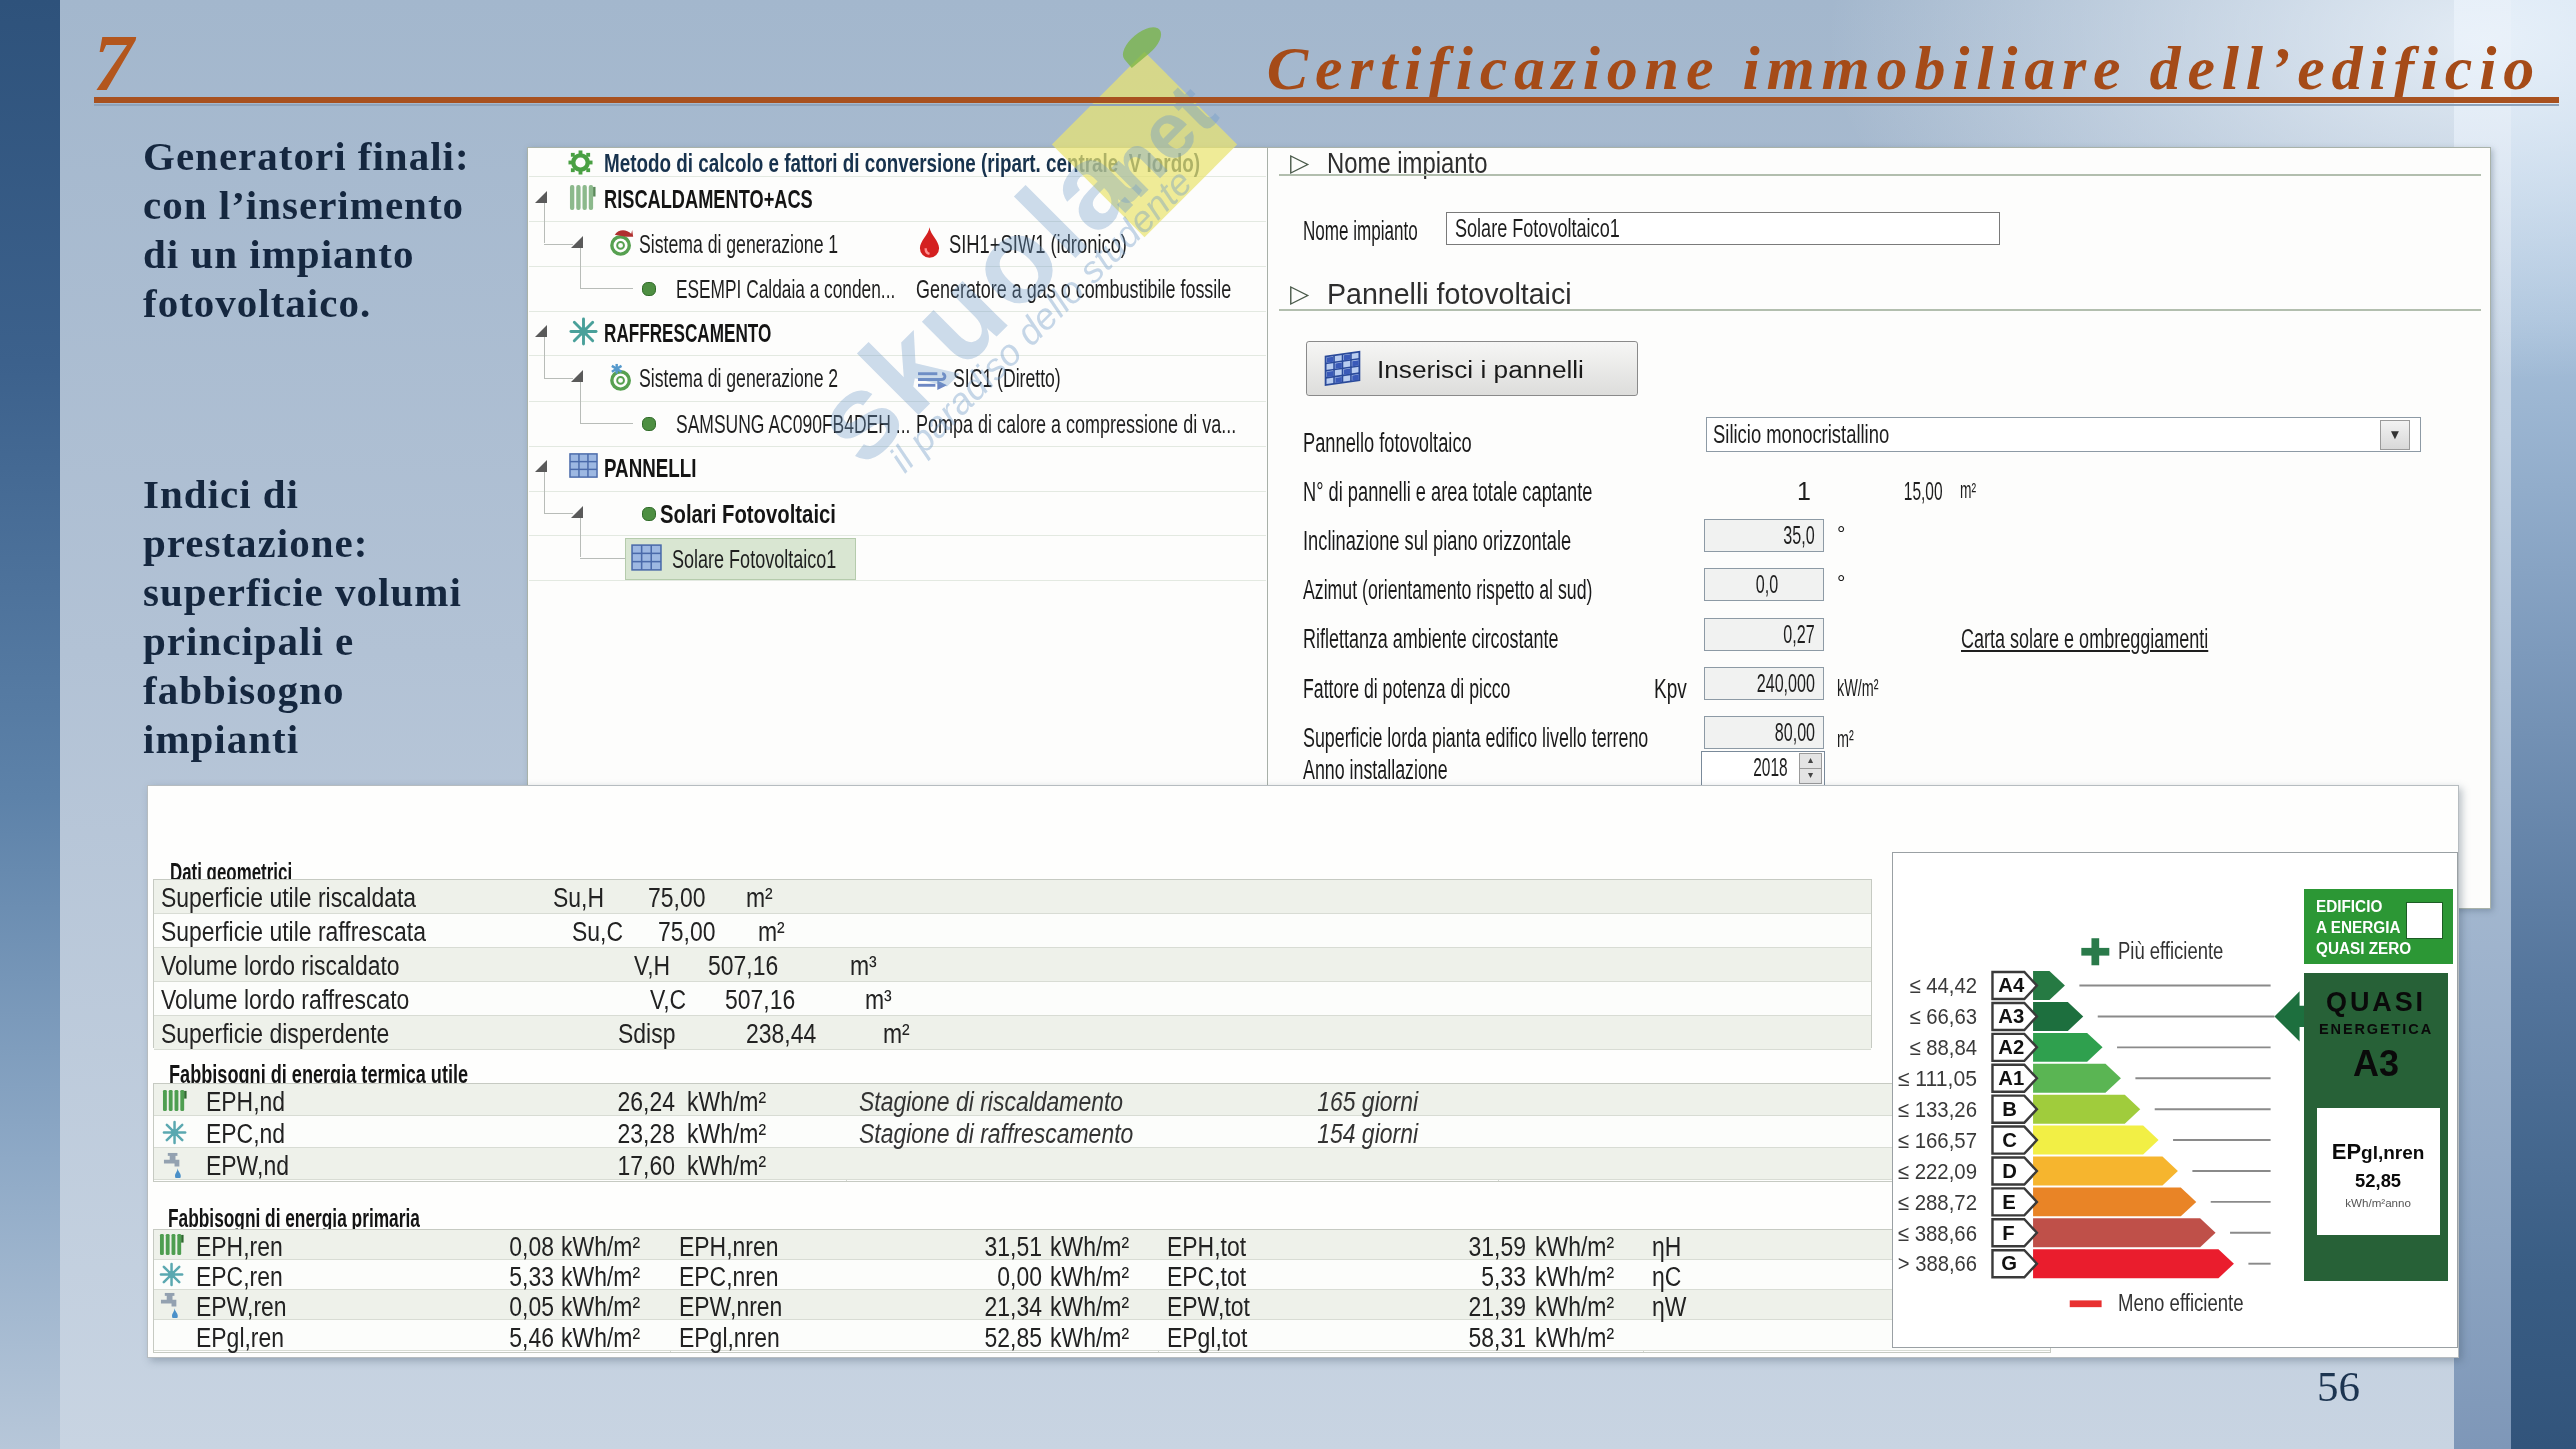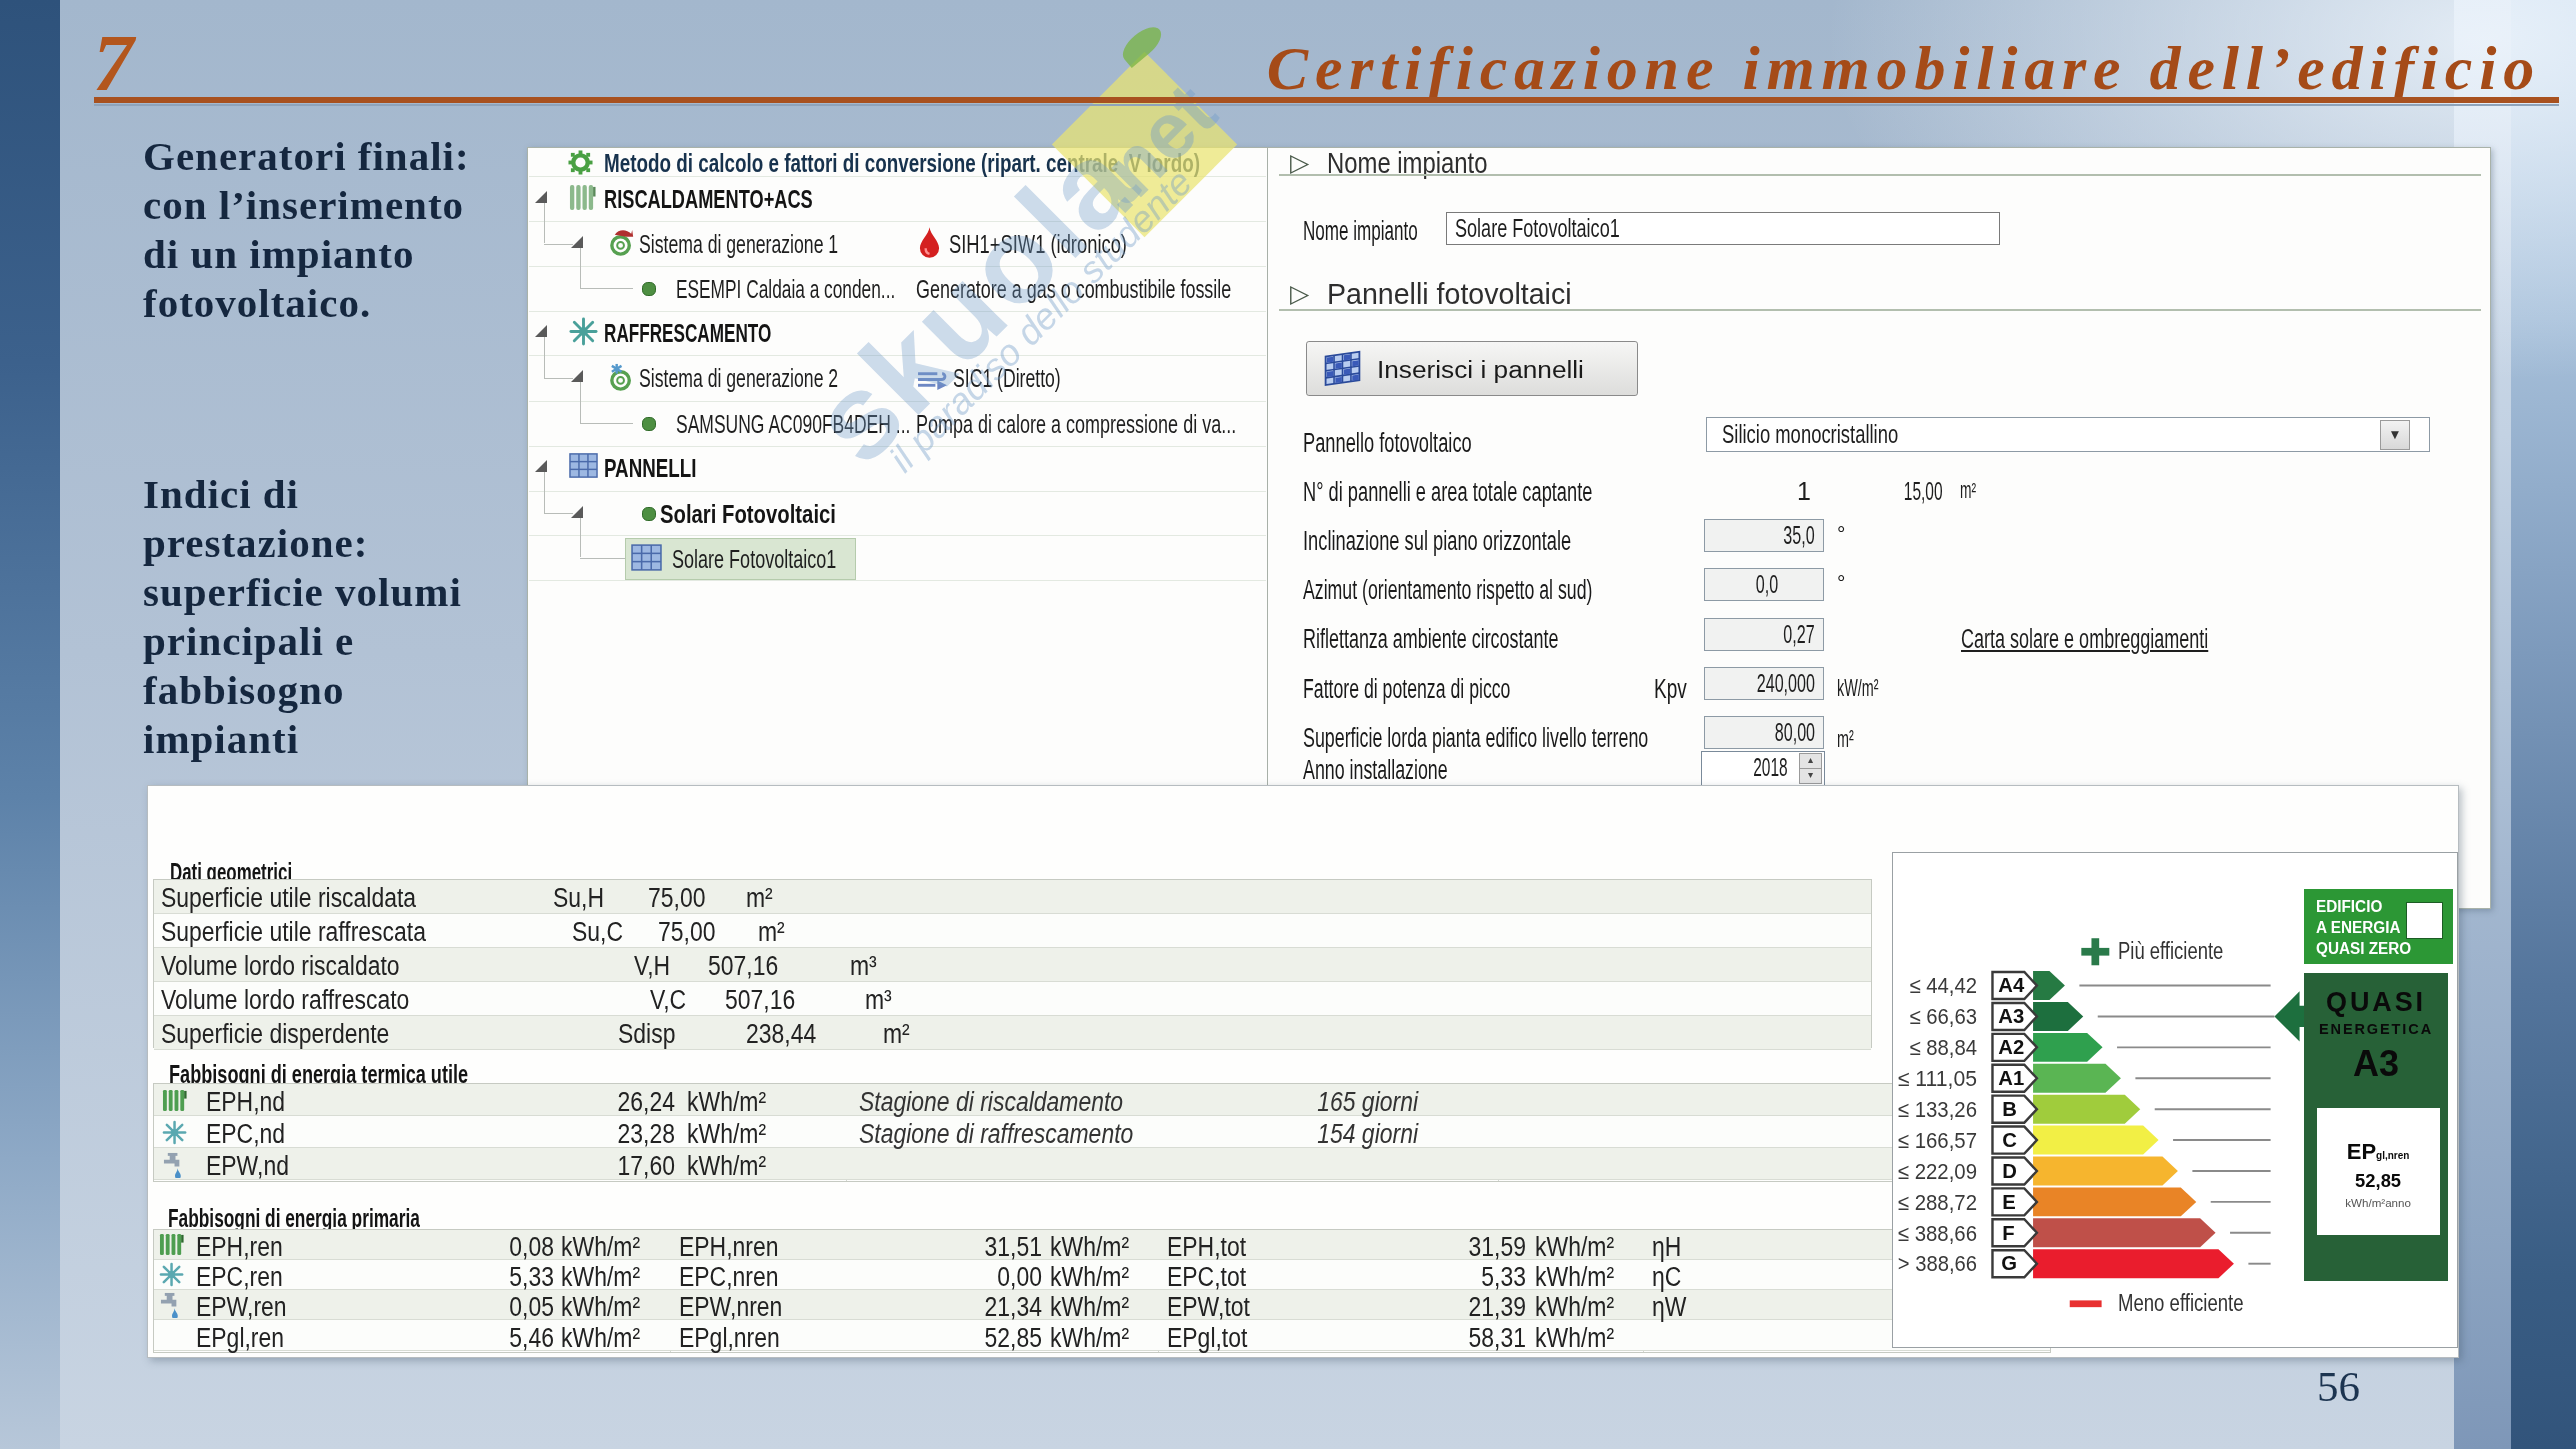--- a/index.html
+++ b/index.html
@@ -224,21 +224,21 @@
           <rect x="16" y="18" width="5" height="4"></rect>
           <rect x="22.5" y="12.5" width="5" height="4"></rect>
           <rect x="9.5" y="23.5" width="5" height="4"></rect>
           <rect x="22.5" y="23.5" width="5" height="4"></rect>
         </g>
       </g>
     </svg>
   <div class="abs fm2" style="left:849px;top:209px;transform:scaleX(1.14);transform-origin:0 50%;">Inserisci i pannelli</div>
 
   <div class="abs lbl" style="left:775px;top:280px;transform:scaleX(0.677);transform-origin:0 50%;">Pannello fotovoltaico</div>
-  <div class="abs" style="left:1178px;top:269px;width:707px;height:33px;background:#fff;border:1px solid #8d9aa5;font-size:26px;padding-left:15px;line-height:33px;"><span class="sq" style="transform:scaleX(0.709);">Silicio monocristallino</span></div>
+  <div class="abs" style="left:1178px;top:269px;width:707px;height:33px;background:#fff;border:1px solid #8d9aa5;font-size:26px;padding-left:6px;line-height:33px;"><span class="sq" style="transform:scaleX(0.709);">Silicio monocristallino</span></div>
   <div class="abs" style="left:1852px;top:272px;width:28px;height:28px;background:linear-gradient(180deg,#f2f2f2,#d8d8d8);border:1px solid #9a9a9a;font-size:13.5px;text-align:center;line-height:27px;color:#333;">▼</div>
 
   <div class="abs lbl" style="left:775px;top:329px;transform:scaleX(0.676);transform-origin:0 50%;">N° di pannelli e area totale captante</div>
   <div class="abs" style="left:1269px;top:329px;font-size:25px;">1</div>
   <div class="abs" style="left:1318px;top:329px;width:97px;text-align:right;font-size:25px;"><span class="sqr">15,00</span></div>
   <div class="abs" style="left:1432px;top:329px;font-size:23px;"><span class="sq">m²</span></div>
 
   <div class="abs lbl" style="left:775px;top:378px;transform:scaleX(0.677);transform-origin:0 50%;">Inclinazione sul piano orizzontale</div>
   <div class="abs nbox" style="left:1176px;top:371px;"><span>35,0</span></div>
   <div class="abs" style="left:1309px;top:374px;font-size:21px;">°</div>
@@ -478,21 +478,21 @@
     </svg>
     <div class="abs" style="left:411px;top:36px;width:149px;height:75px;background:#2c9735;">
       <div style="margin:6.8px 0 0 11.6px;font-size:17.4px;font-weight:bold;color:#fff;line-height:21px;white-space:nowrap;transform:scaleX(0.88);transform-origin:0 50%;">EDIFICIO<br>A ENERGIA<br>QUASI ZERO</div>
       <div class="abs" style="left:102px;top:12.6px;width:35px;height:35px;background:#fff;border:1.9px solid #1c5c24;"></div>
     </div>
     <div class="abs" style="left:411px;top:120px;width:144px;height:308px;background:#276137;text-align:center;color:#0a0a0a;">
       <div style="margin-top:13.5px;font-size:27px;font-weight:bold;letter-spacing:2.9px;">QUASI</div>
       <div style="margin-top:3.9px;font-size:14.5px;font-weight:bold;letter-spacing:1.9px;">ENERGETICA</div>
       <div style="margin-top:5.8px;font-size:36px;font-weight:bold;">A3</div>
       <div class="abs" style="left:12.6px;top:135px;width:123px;height:127px;background:#fff;">
-        <div style="margin-top:31px;font-size:22px;font-weight:bold;">EP<span style="font-size:10px;">gl,nren</span></div>
+        <div style="margin-top:31px;font-size:22px;font-weight:bold;">EP<span style="font-size:19px;">gl,nren</span></div>
         <div style="margin-top:4.8px;font-size:18.4px;font-weight:bold;">52,85</div>
         <div style="margin-top:3.9px;font-size:11.6px;color:#555;">kWh/m²anno</div>
       </div>
     </div>
   </div>
 </div>
 
 <svg width="0" height="0" style="position:absolute;">
   <defs>
     <g id="rad">

